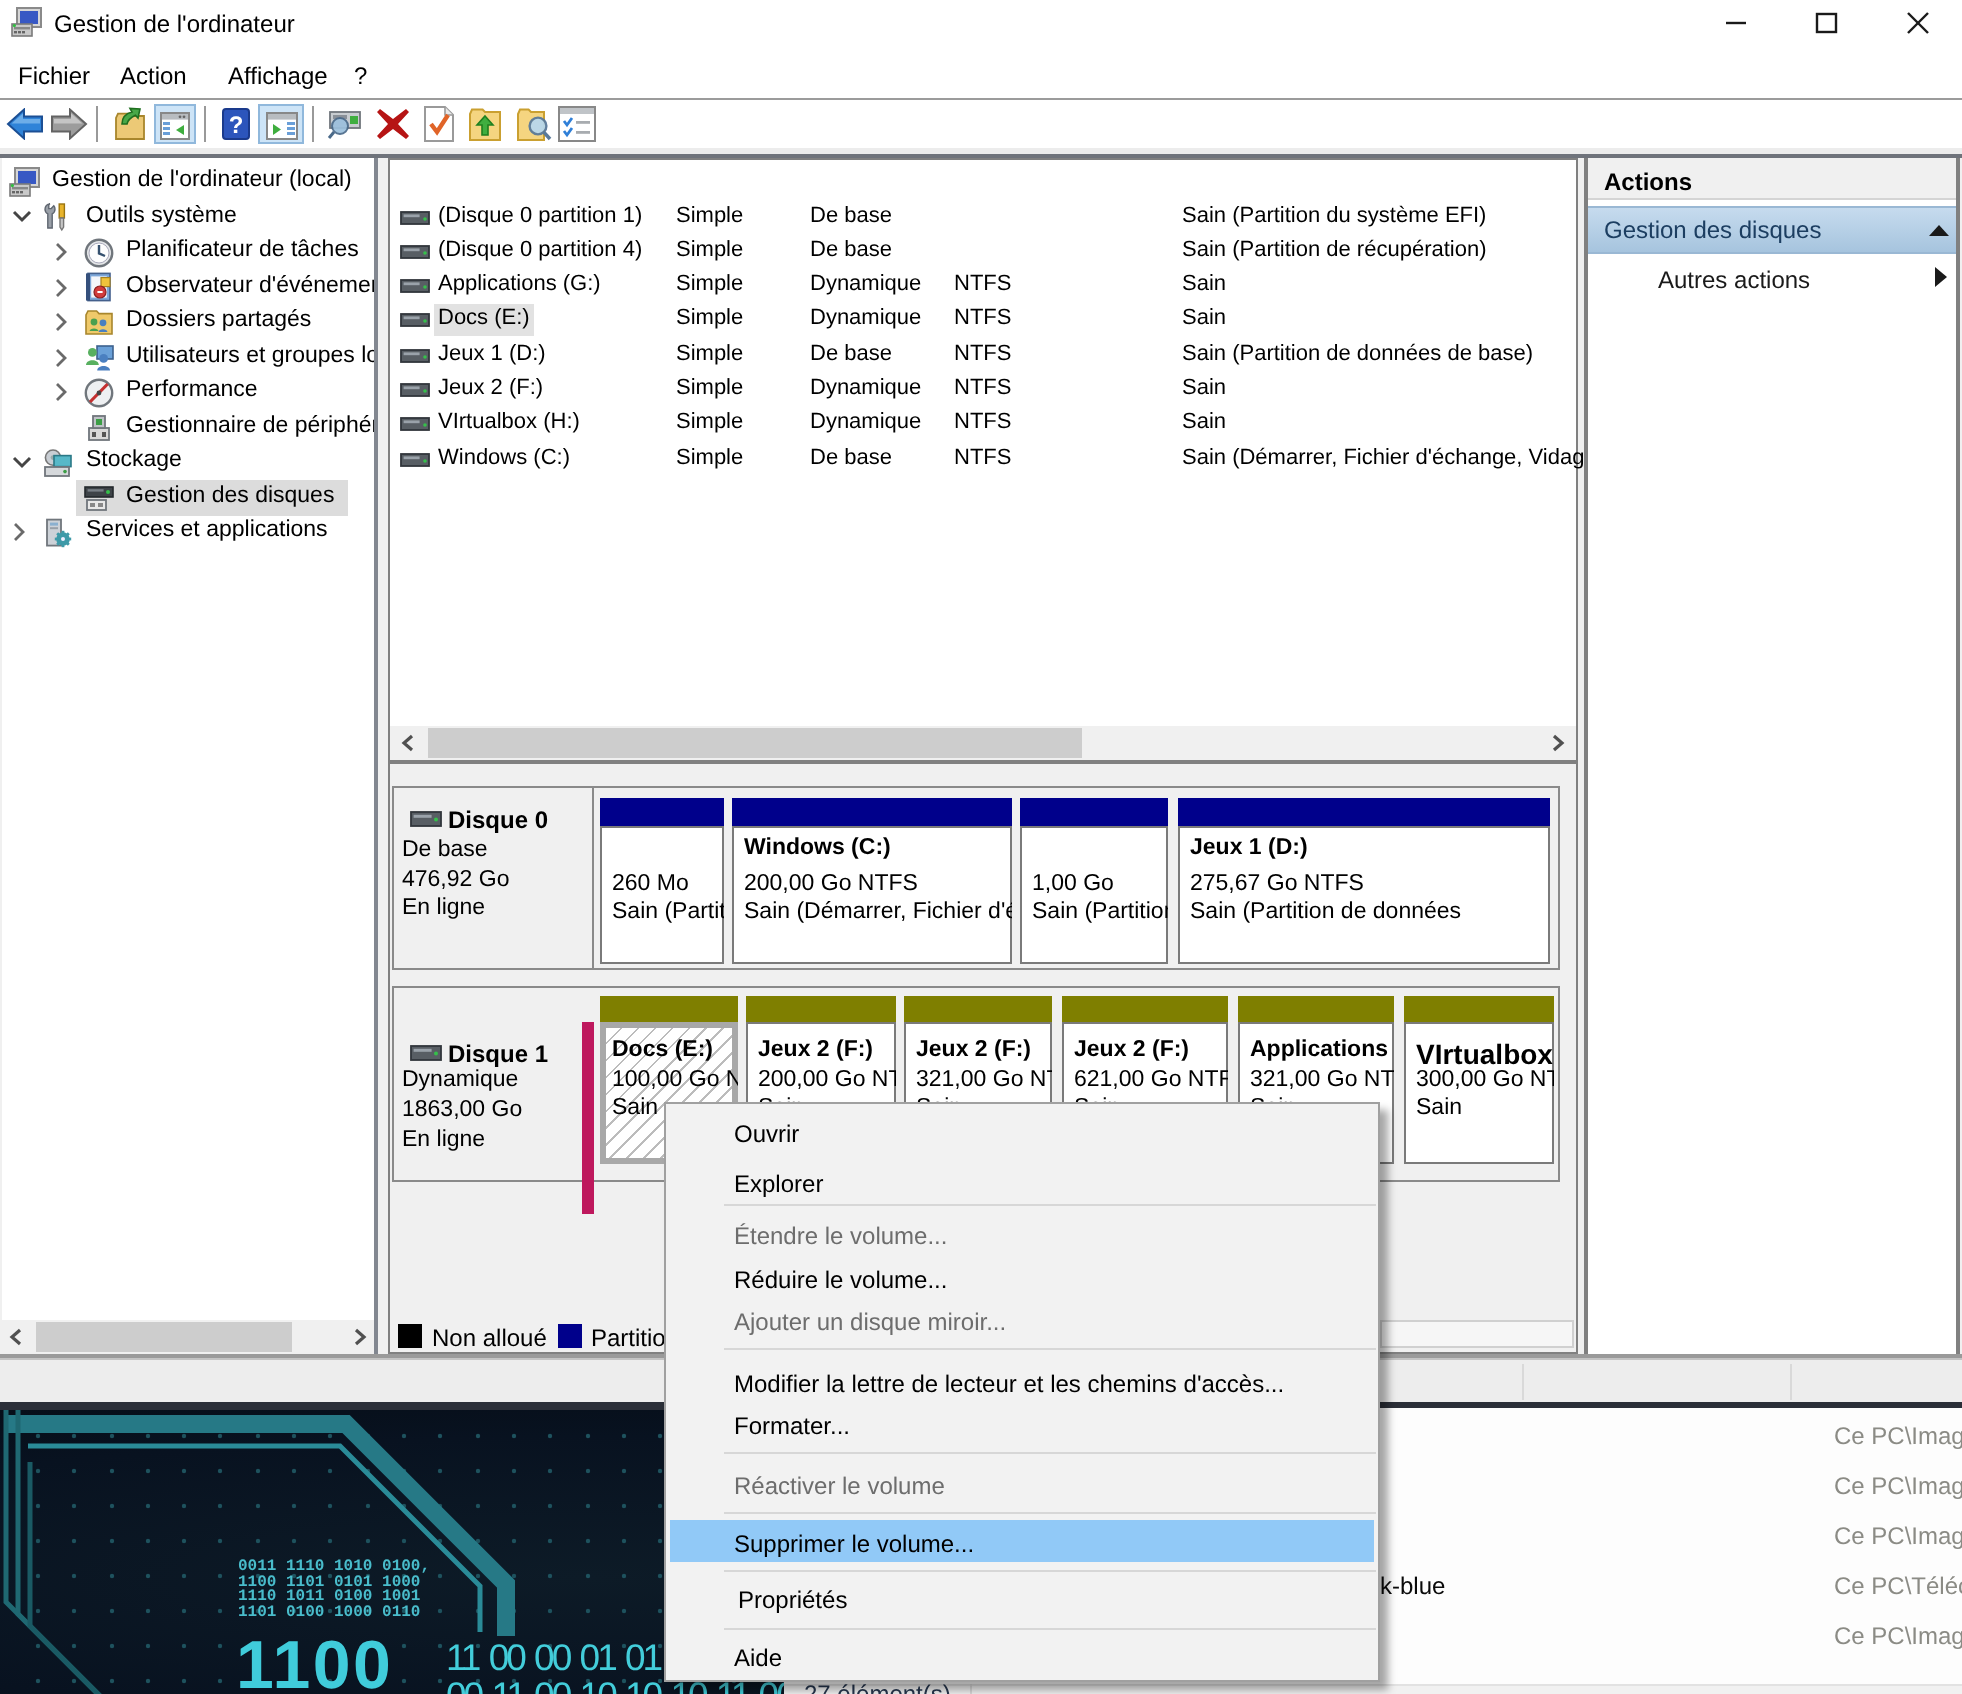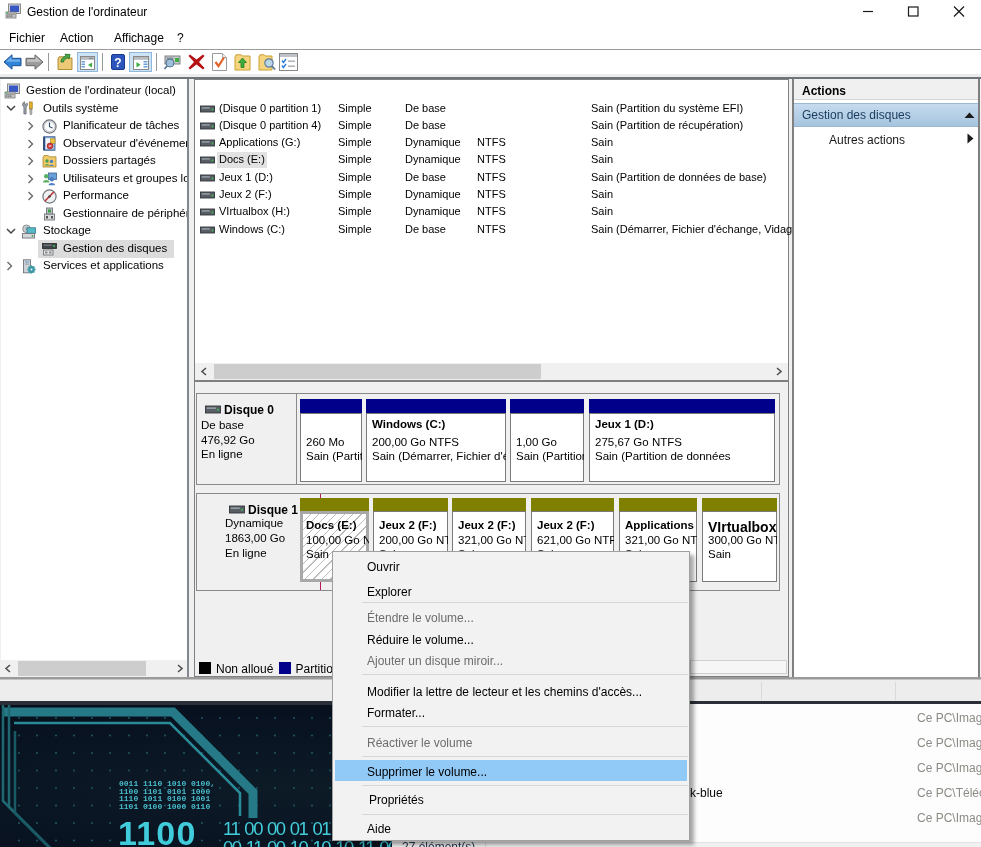--- a/index.html
+++ b/index.html
@@ -630,21 +630,21 @@
     </div>
     <div class="abs" style="left:392px; top:5.8px; width:186px; height:82.7px; overflow:hidden;">
       <div class="abs" style="left:0; top:0; width:186px; height:13.7px; background:#00008b;"></div>
       <div class="abs" style="left:0; top:13.7px; width:186px; height:69.0px; background:#fff; border:1px solid #7a7a7a;"></div>
       <div class="txt" style="left:6px; top:19.2px; font-weight:bold; font-size:11.5px;">Jeux 1  (D:)</div>
       <div class="txt" style="left:6px; top:36.7px; font-size:11.5px;">275,67 Go NTFS</div>
       <div class="txt" style="left:6px; top:50.7px; font-size:11.5px;">Sain (Partition de données</div>
     </div>
     </div>
     <div class="abs" style="left:1px; top:110.5px; width:584px; height:98px; border:1px solid #8a8a8a; background:#f0f0f0;">
-      <div class="abs" style="left:0; top:0; width:99.5px; height:96px; border-right:1px solid #be185d;margin-left:24px;">
+      <div class="abs" style="left:0; top:17px; width:99.5px; height:96px; border-right:6px solid #be185d;">
         <svg class="abs" style="left:8px; top:11px;" width="16" height="9" viewBox="0 0 16 9">
               <rect x="0.5" y="1" width="15" height="7" fill="#585e64" stroke="#31363b" stroke-width="0.9"></rect>
               <rect x="1.8" y="2.4" width="9" height="1.5" fill="#9aa2aa"></rect>
               <circle cx="13" cy="4.8" r="1" fill="#35c04a"></circle>
             </svg>
         <div class="txt" style="left:27px; top:9px; font-weight:bold;">Disque 1</div>
         <div class="txt" style="left:4px; top:23.5px; font-size:11.5px;">Dynamique</div>
         <div class="txt" style="left:4px; top:38.5px; font-size:11.5px;">1863,00 Go</div>
         <div class="txt" style="left:4px; top:53.5px; font-size:11.5px;">En ligne</div>
       </div>

